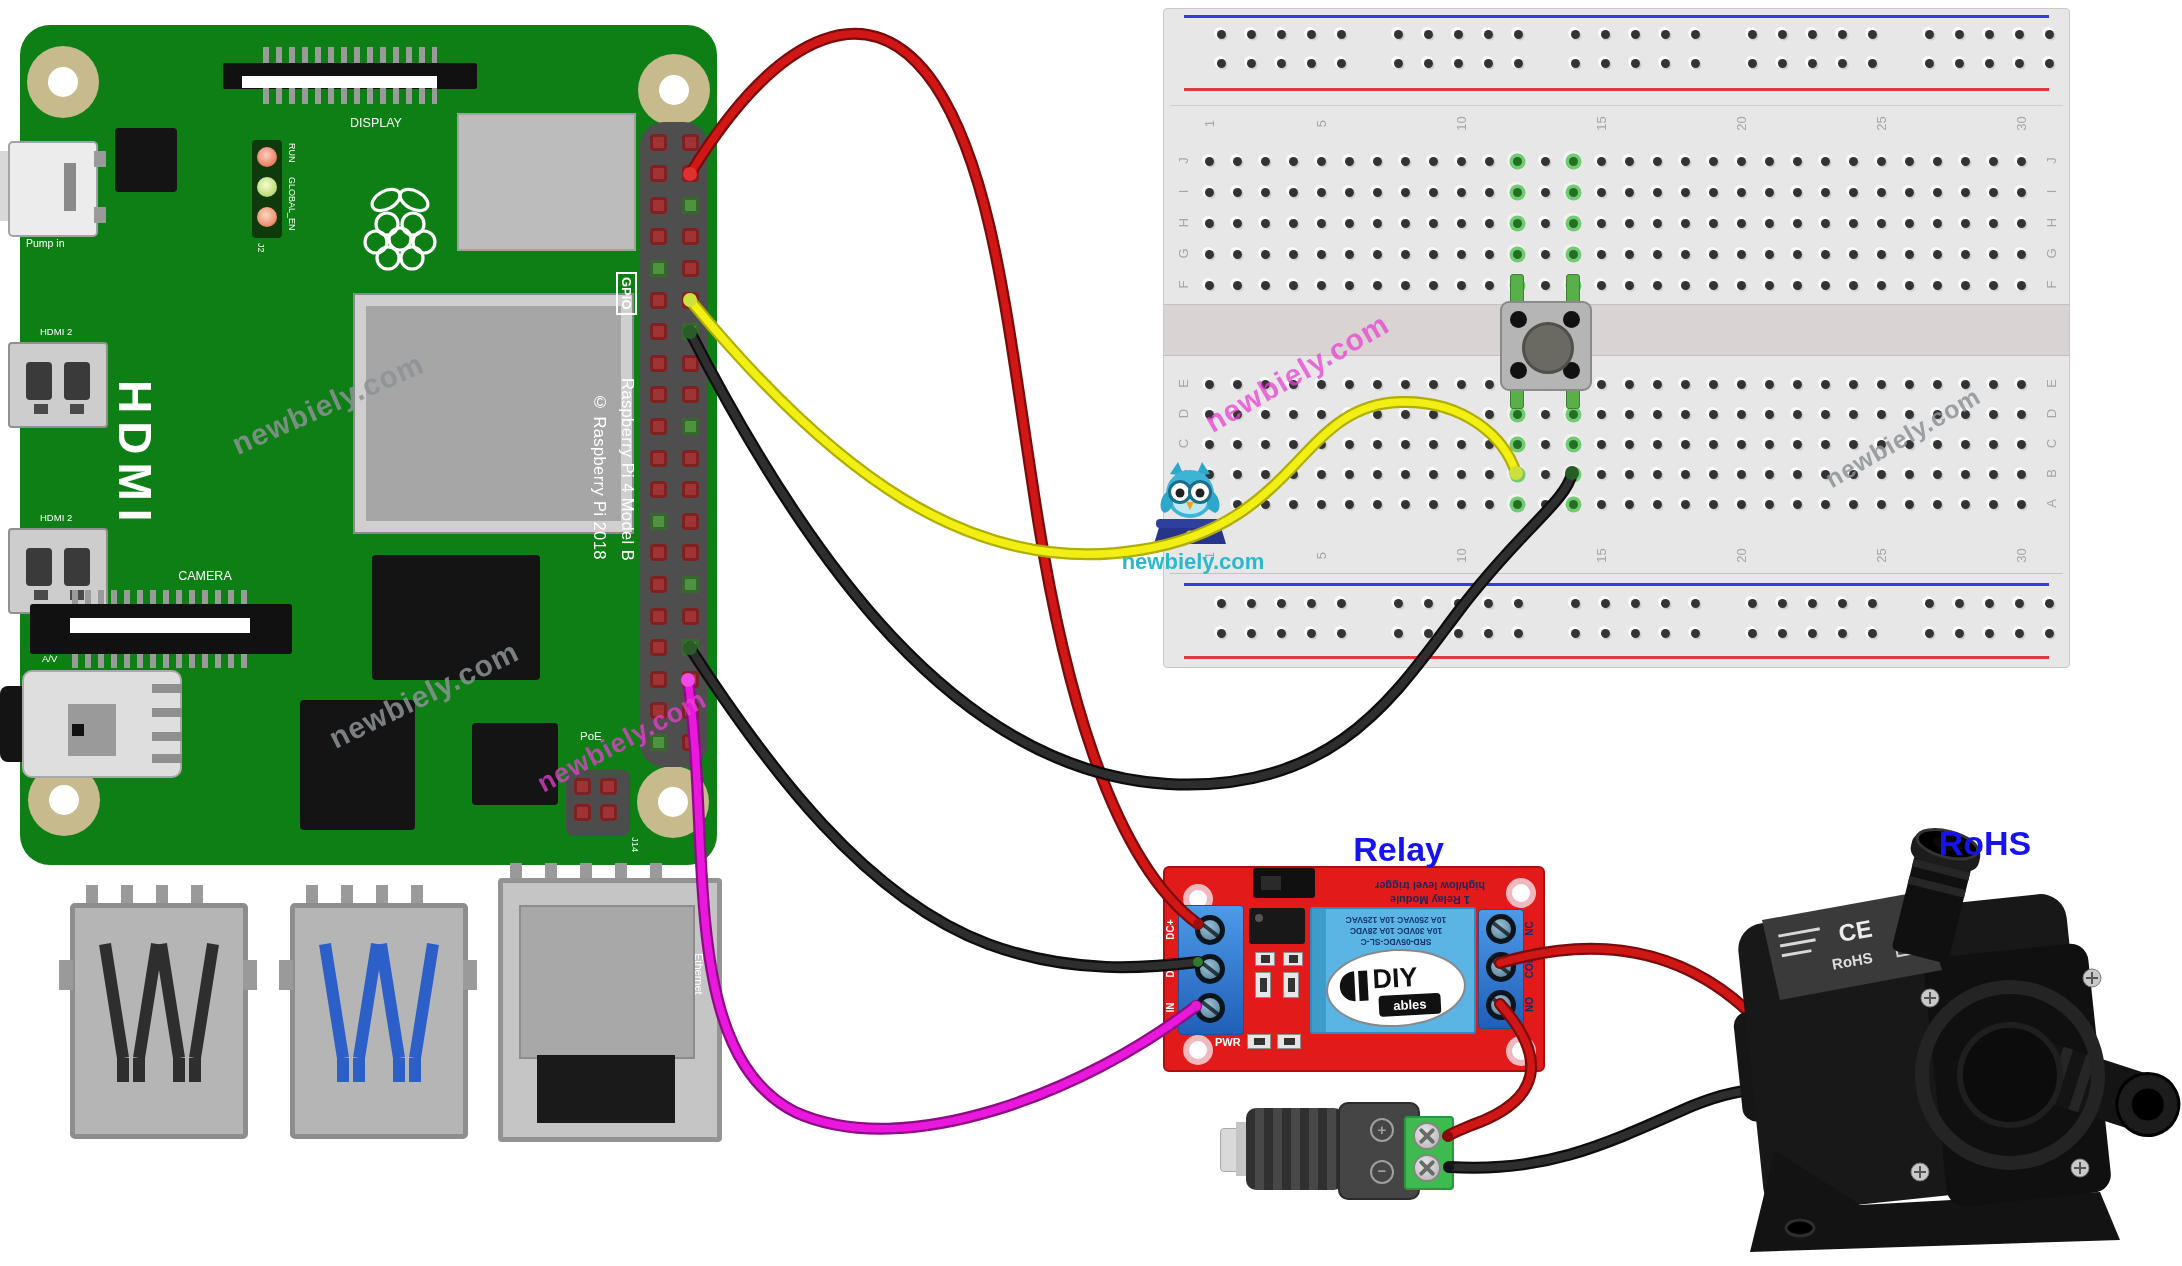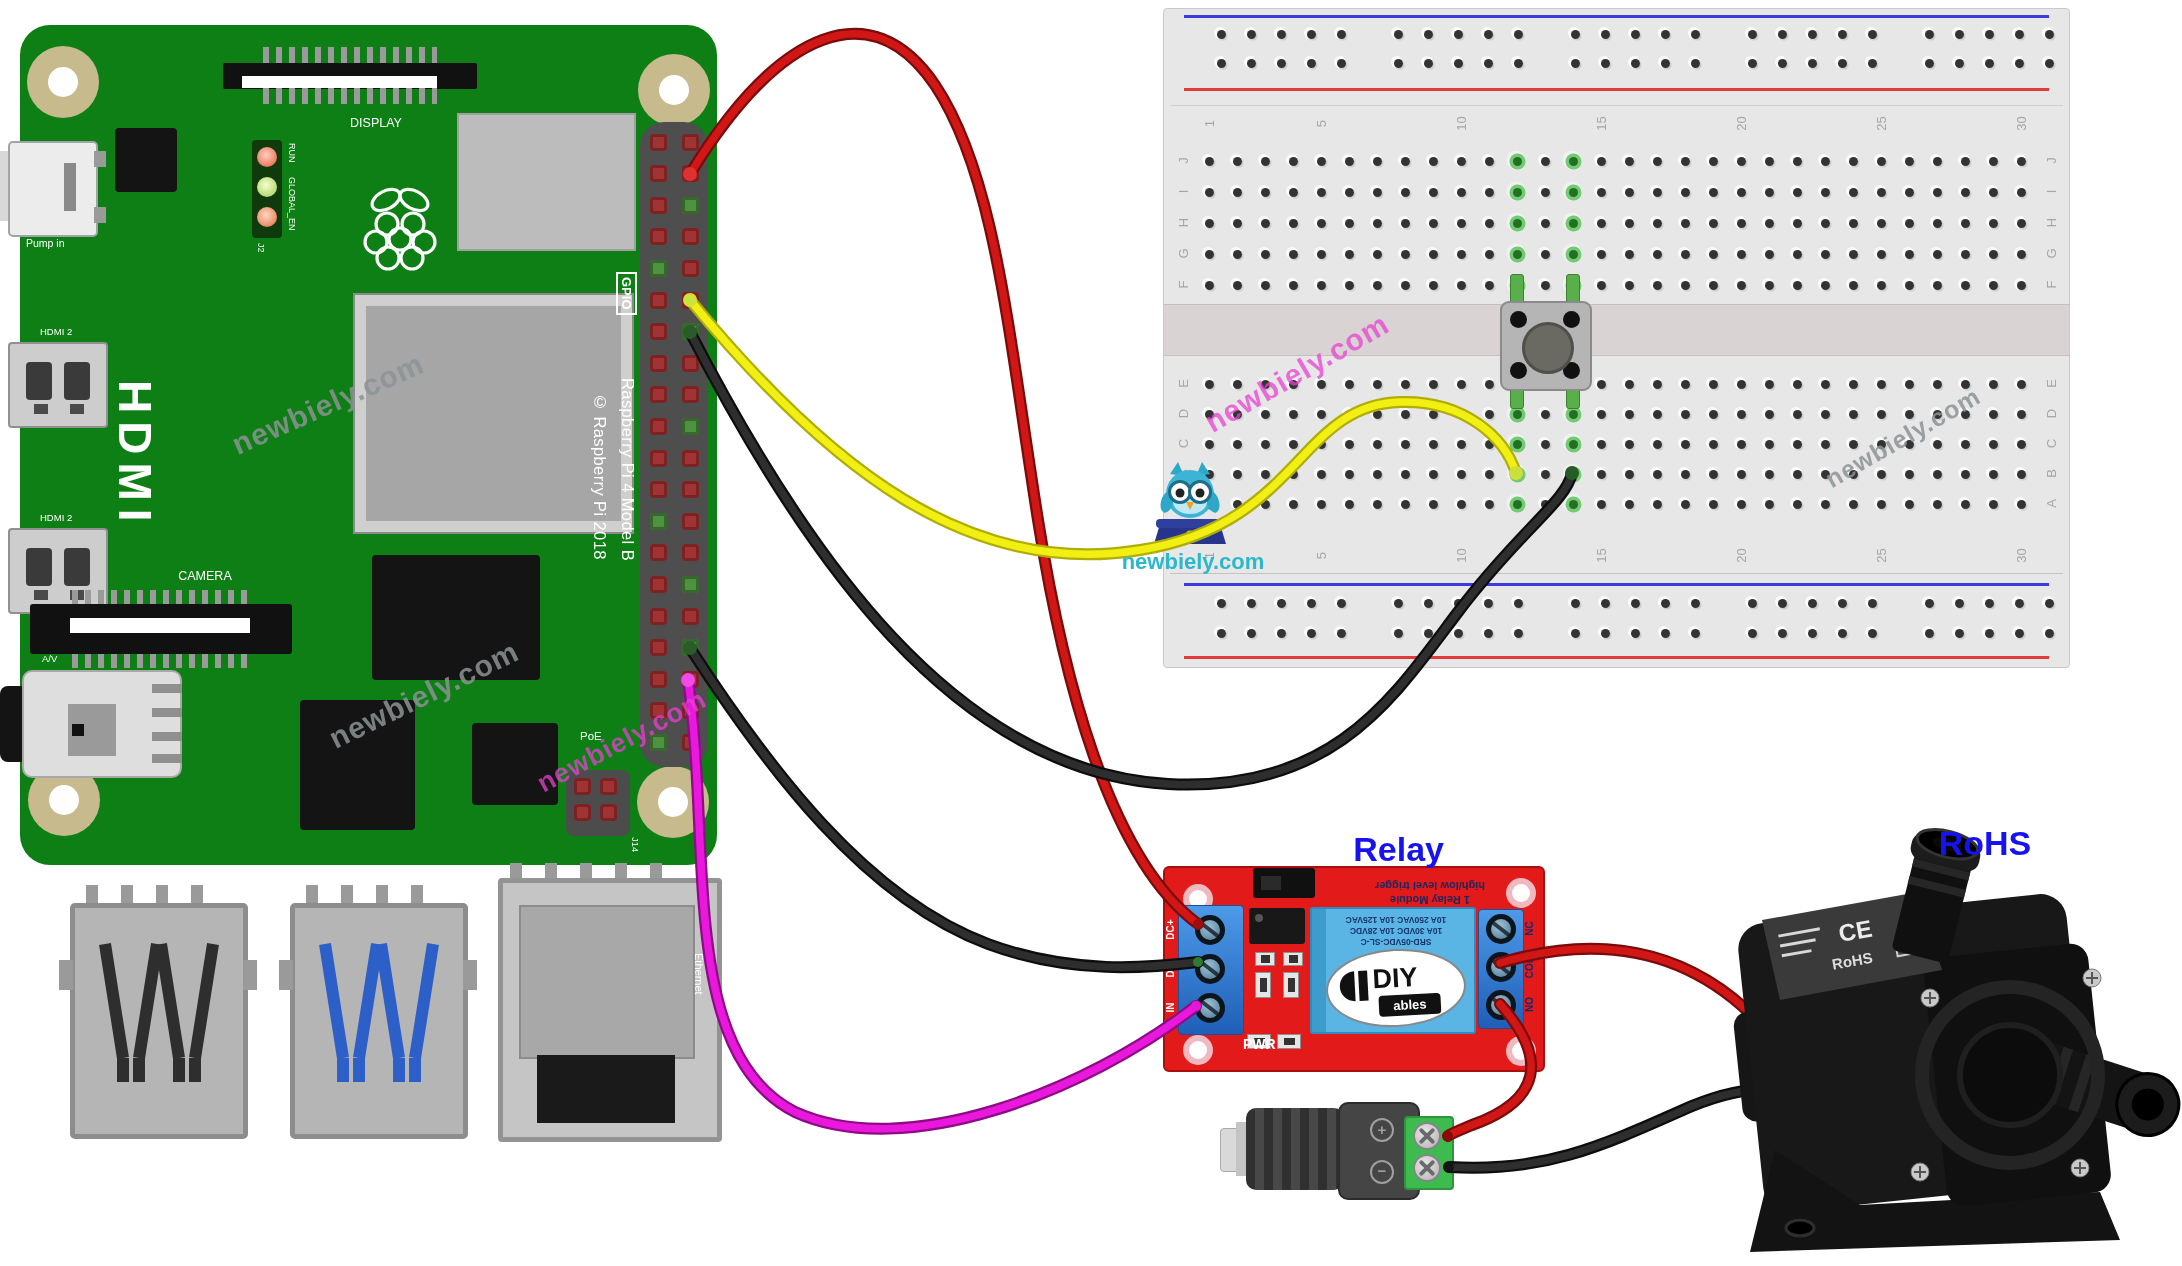--- a/index.html
+++ b/index.html
@@ -738,21 +738,21 @@
         <div class="abs" style="left:50px;top:44px;width:62px;height:21px;background:#111;border-radius:4px;color:#fff;font-weight:bold;font-size:13px;text-align:center;line-height:21px;">ables</div>
       </div>
     </div>
 
     <div class="smd" style="left:90px;top:84px;width:18px;height:12px;"></div>
     <div class="smd" style="left:118px;top:84px;width:18px;height:12px;"></div>
     <div class="smd" style="left:90px;top:104px;width:14px;height:24px;"></div>
     <div class="smd" style="left:118px;top:104px;width:14px;height:24px;"></div>
     <div class="smd" style="left:82px;top:166px;width:22px;height:13px;"></div>
     <div class="smd" style="left:112px;top:166px;width:22px;height:13px;"></div>
-    <div class="abs" style="left:50px;top:168px;color:#fff;font-weight:bold;font-size:14px;margin-left:28px;">PWR</div>
+    <div class="abs" style="left:50px;top:168px;color:#fff;font-weight:bold;font-size:11px;">PWR</div>
 
     <div class="tblock" style="left:313px;top:41px;width:44px;height:118px;"></div>
     <div id="relay-screws-right">
         <div class="screw" style="position: absolute; left: 321px; top: 46px;"></div>
         <div class="screw" style="position: absolute; left: 321px; top: 84px;"></div>
         <div class="screw" style="position: absolute; left: 321px; top: 122px;"></div>
       </div>
     <div id="relay-labels-right">
         <div class="rlabel b" style="position: absolute; left: 344px; top: 55px;">NC</div>
         <div class="rlabel b" style="position: absolute; left: 344px; top: 93px;">COM</div>

